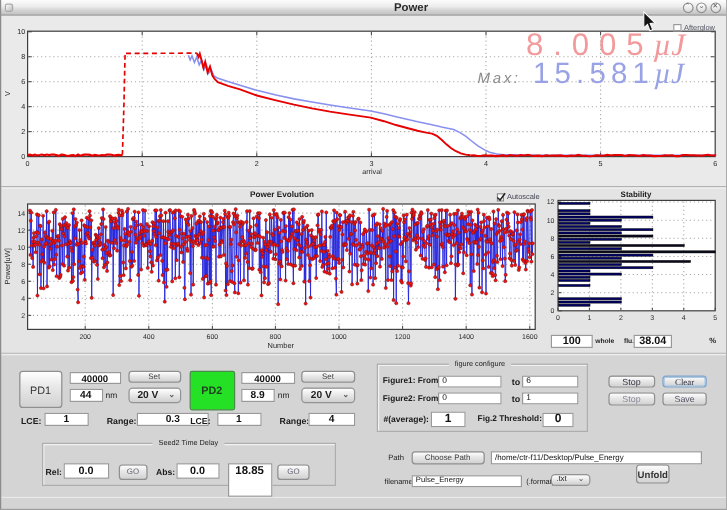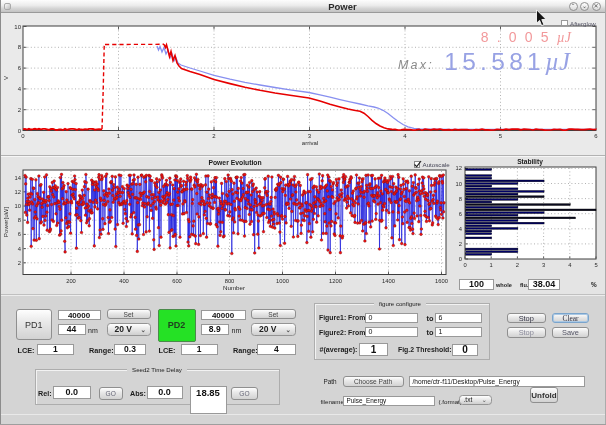--- a/index.html
+++ b/index.html
@@ -1384,21 +1384,21 @@
 <div class="abs titlebar"></div>
 <div class="abs title">Power</div>
 <div class="abs" style="left:4px;top:3px;width:7px;height:7px;border-radius:2px;background:linear-gradient(135deg,#fafafa,#bdbdbd);border:1px solid #aaa;"></div>
 <div class="abs winbtn" style="left:568.5px;">⌃</div>
 <div class="abs winbtn" style="left:580px;">⌄</div>
 <div class="abs winbtn" style="left:591.5px;">✕</div>
 
 <div class="abs ck" style="left:561px;top:19.5px;width:6.5px;height:6.5px;border-color:#9a9a9a;"></div>
 <div class="abs lbl" style="left:570px;top:19.5px;font-size:6.2px;color:#556;">Afterglow</div>
 
-<div class="abs" style="left:0;top:27.5px;width:571px;text-align:right;color:#f2999b;font-size:14px;line-height:19.5px;"><span style="letter-spacing:8.2px;">8.005</span><span style="font-family:'Liberation Serif',serif;font-style:italic;">µJ</span></div>
+<div class="abs" style="left:0;top:27.5px;width:571px;text-align:right;color:#f2999b;font-size:26px;line-height:19.5px;"><span style="letter-spacing:8.2px;">8.005</span><span style="font-family:'Liberation Serif',serif;font-style:italic;">µJ</span></div>
 <div class="abs" style="left:398px;top:57.5px;color:#8a8a8a;font-size:12.5px;font-style:italic;letter-spacing:2.2px;">Max:</div>
 <div class="abs" style="left:0;top:50px;width:570px;text-align:right;color:#98a2e4;font-size:24.5px;line-height:24.5px;"><span style="letter-spacing:4.3px;">15.581</span><span style="font-family:'Liberation Serif',serif;font-style:italic;">µJ</span></div>
 
 <div class="abs lbl" style="left:160px;top:159px;width:150px;text-align:center;font-size:6.8px;font-weight:bold;">Power Evolution</div>
 <div class="abs ck" style="left:413.5px;top:161px;width:6.5px;height:6.5px;"></div>
 <svg class="abs" style="left:412px;top:158px" width="12" height="12">
     <path d="M2.5 6.5 L4.7 8.7 L9 3" fill="none" stroke="#222" stroke-width="1.2"></path>
   </svg>
 <div class="abs lbl" style="left:422.5px;top:161px;font-size:6.2px;color:#445;">Autoscale</div>
 
@@ -1410,21 +1410,21 @@
 
 <div class="abs btn" style="left:15.5px;top:308.5px;width:36.5px;height:31.5px;font-size:9px;font-weight:normal;line-height:31px;color:#333;">PD1</div>
 <div class="abs fld" style="left:57.5px;top:309.5px;width:43px;height:10.5px;font-size:8px;line-height:9px;">40000</div>
 <div class="abs btn" style="left:106.5px;top:308.5px;width:44px;height:10.5px;font-size:6.6px;line-height:9px;">Set</div>
 <div class="abs fld" style="left:57.5px;top:324px;width:28px;height:11px;font-size:8.5px;line-height:9.5px;">44</div>
 <div class="abs lbl" style="left:88px;top:326.5px;font-size:7px;">nm</div>
 <div class="abs dd" style="left:106.5px;top:323px;width:44px;height:12.5px;font-size:8.5px;line-height:11px;padding-left:7px;">20 V<span class="chev">⌄</span></div>
 <div class="abs lbl" style="left:17.5px;top:345.5px;font-size:7.3px;font-weight:bold;">LCE:</div>
 <div class="abs fld" style="left:36.5px;top:344px;width:37.5px;height:10.5px;font-size:8.5px;line-height:9px;">1</div>
 <div class="abs lbl" style="left:89px;top:345.5px;font-size:7.3px;font-weight:bold;">Range:</div>
-<div class="abs fld" style="left:114px;top:344px;width:32px;height:10.5px;font-size:8.5px;line-height:9px;">0.3</div>
+<div class="abs fld" style="left:114px;top:344px;width:60px;height:10.5px;font-size:8.5px;line-height:9px;">0.3</div>
 
 <div class="abs" style="left:157.5px;top:308.5px;width:38px;height:33px;background:#25e125;border:1px solid #4a8a4a;border-radius:2px;font-size:9px;font-weight:bold;line-height:31px;color:#204020;text-align:center;">PD2</div>
 <div class="abs fld" style="left:200.5px;top:309.5px;width:45px;height:10.5px;font-size:8px;line-height:9px;">40000</div>
 <div class="abs btn" style="left:251px;top:308.5px;width:44.5px;height:10.5px;font-size:6.6px;line-height:9px;">Set</div>
 <div class="abs fld" style="left:200.5px;top:324px;width:28.5px;height:11px;font-size:8.5px;line-height:9.5px;">8.9</div>
 <div class="abs lbl" style="left:231.5px;top:326.5px;font-size:7px;">nm</div>
 <div class="abs dd" style="left:251px;top:323px;width:44.5px;height:12.5px;font-size:8.5px;line-height:11px;padding-left:7px;">20 V<span class="chev">⌄</span></div>
 <div class="abs lbl" style="left:158.5px;top:345.5px;font-size:7.3px;font-weight:bold;">LCE:</div>
 <div class="abs fld" style="left:180.5px;top:344px;width:37px;height:10.5px;font-size:8.5px;line-height:9px;">1</div>
 <div class="abs lbl" style="left:233px;top:345.5px;font-size:7.3px;font-weight:bold;">Range:</div>

